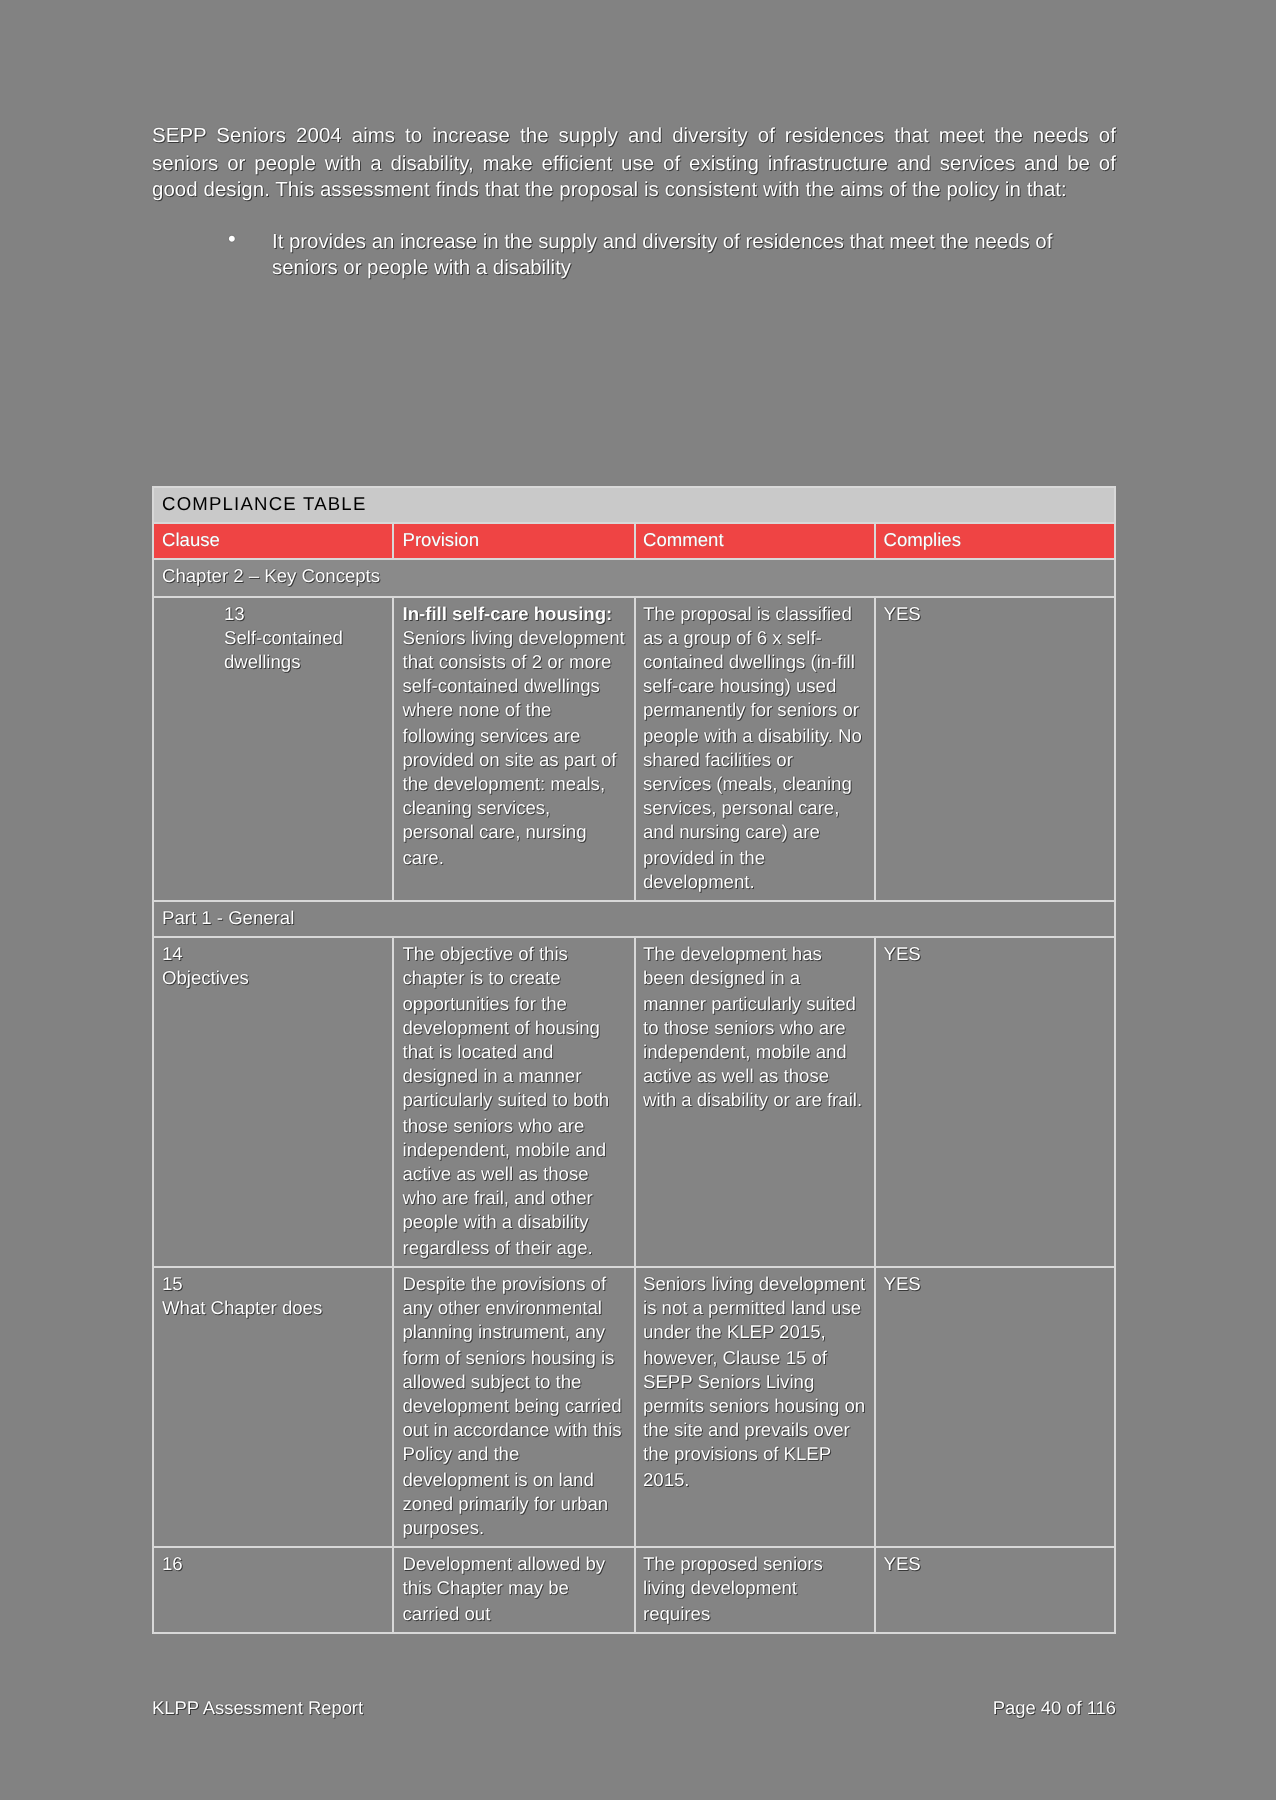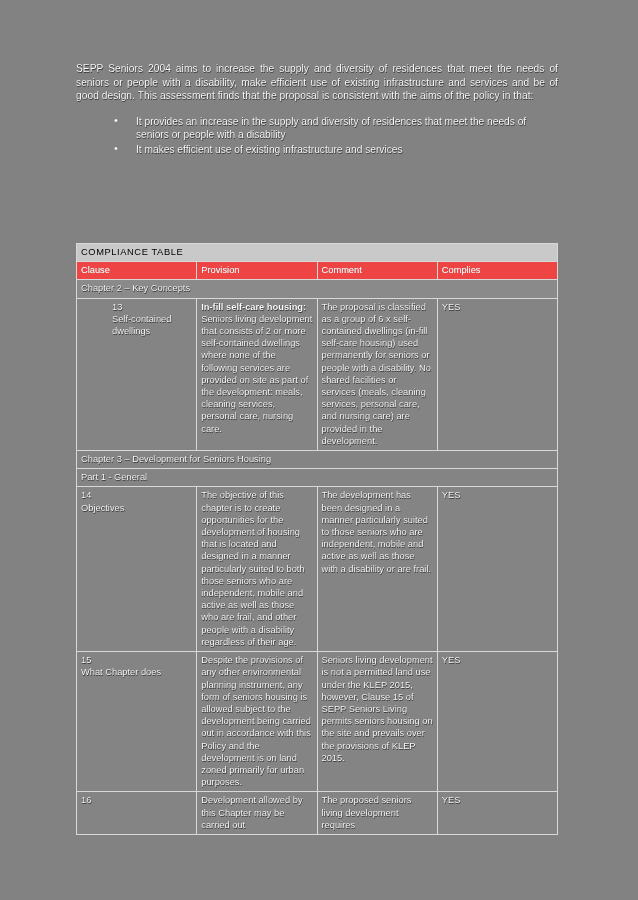--- a/index.html
+++ b/index.html
@@ -153,21 +153,20 @@
 </head>
 <body>
 
 <div class="page">
 
   <div class="content">
     <p class="para">SEPP Seniors 2004 aims to increase the supply and diversity of residences that meet the needs of seniors or people with a disability, make efficient use of existing infrastructure and services and be of good design. This assessment finds that the proposal is consistent with the aims of the policy in that:</p>
 
     <ul class="bullets">
       <li>It provides an increase in the supply and diversity of residences that meet the needs of seniors or people with a disability</li>
-      <li>It makes efficient use of existing infrastructure and services</li>
     </ul>
 
   </div>
 
   <div class="table-wrap">
     <table class="compliance">
       <thead>
         <tr class="tbl-title">
           <td colspan="4">COMPLIANCE TABLE</td>
         </tr>
@@ -189,23 +188,20 @@
 Self-contained dwellings</td>
           <td class="cell prov">
             <span class="lead">In-fill self-care housing:</span>
             <span>Seniors living development that consists of 2 or more self-contained dwellings where none of the following services are provided on site as part of the development: meals, cleaning services, personal care, nursing care.</span>
           </td>
           <td class="cell comment">The proposal is classified as a group of 6 x self-contained dwellings (in-fill self-care housing) used permanently for seniors or people with a disability. No shared facilities or services (meals, cleaning services, personal care, and nursing care) are provided in the development.</td>
           <td class="cell complies">YES</td>
         </tr>
 
         <tr class="band dark">
-          <td colspan="4">Chapter 3 – Development for Seniors Housing</td>
-        </tr>
-        <tr class="band dark">
           <td colspan="4">Part 1 - General</td>
         </tr>
 
         <tr>
           <td class="cell clause" style="white-space:pre-line;margin-left:32px;">14
 Objectives</td>
           <td class="cell prov">The objective of this chapter is to create opportunities for the development of housing that is located and designed in a manner particularly suited to both those seniors who are independent, mobile and active as well as those who are frail, and other people with a disability regardless of their age.</td>
           <td class="cell comment">The development has been designed in a manner particularly suited to those seniors who are independent, mobile and active as well as those with a disability or are frail.</td>
           <td class="cell complies">YES</td>
         </tr>
@@ -222,14 +218,18 @@
           <td class="cell clause" style="white-space:pre-line;">16</td>
           <td class="cell prov">Development allowed by this Chapter may be carried out</td>
           <td class="cell comment">The proposed seniors living development requires</td>
           <td class="cell complies">YES</td>
         </tr>
 
       </tbody>
     </table>
   </div>
 
+  <div class="footer">
+    <span>KLPP Assessment Report</span>
+    <span>Page 40 of 116</span>
+  </div>
 
 </div>
 
 </body></html>

